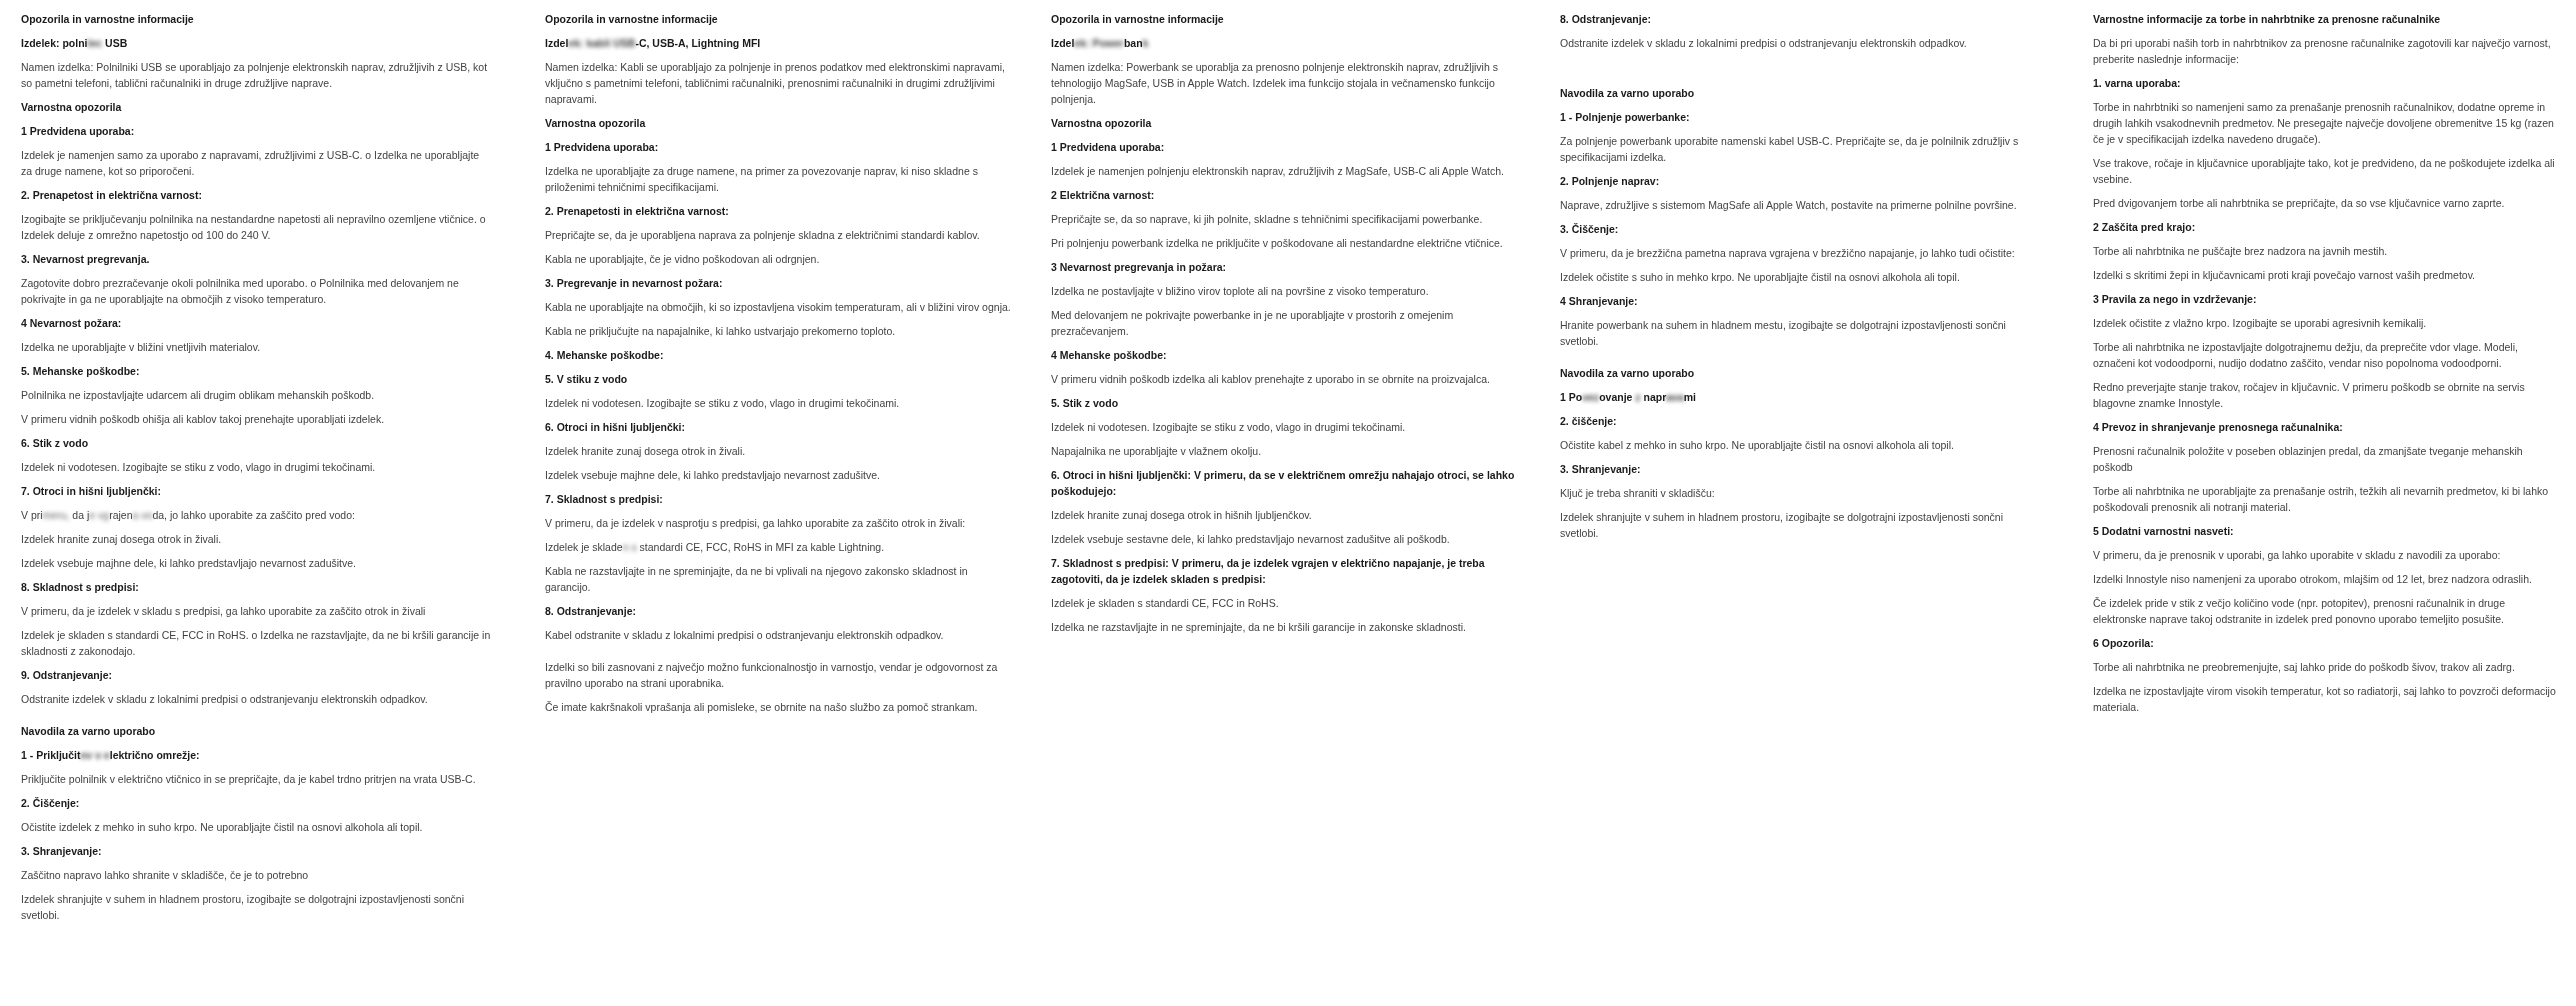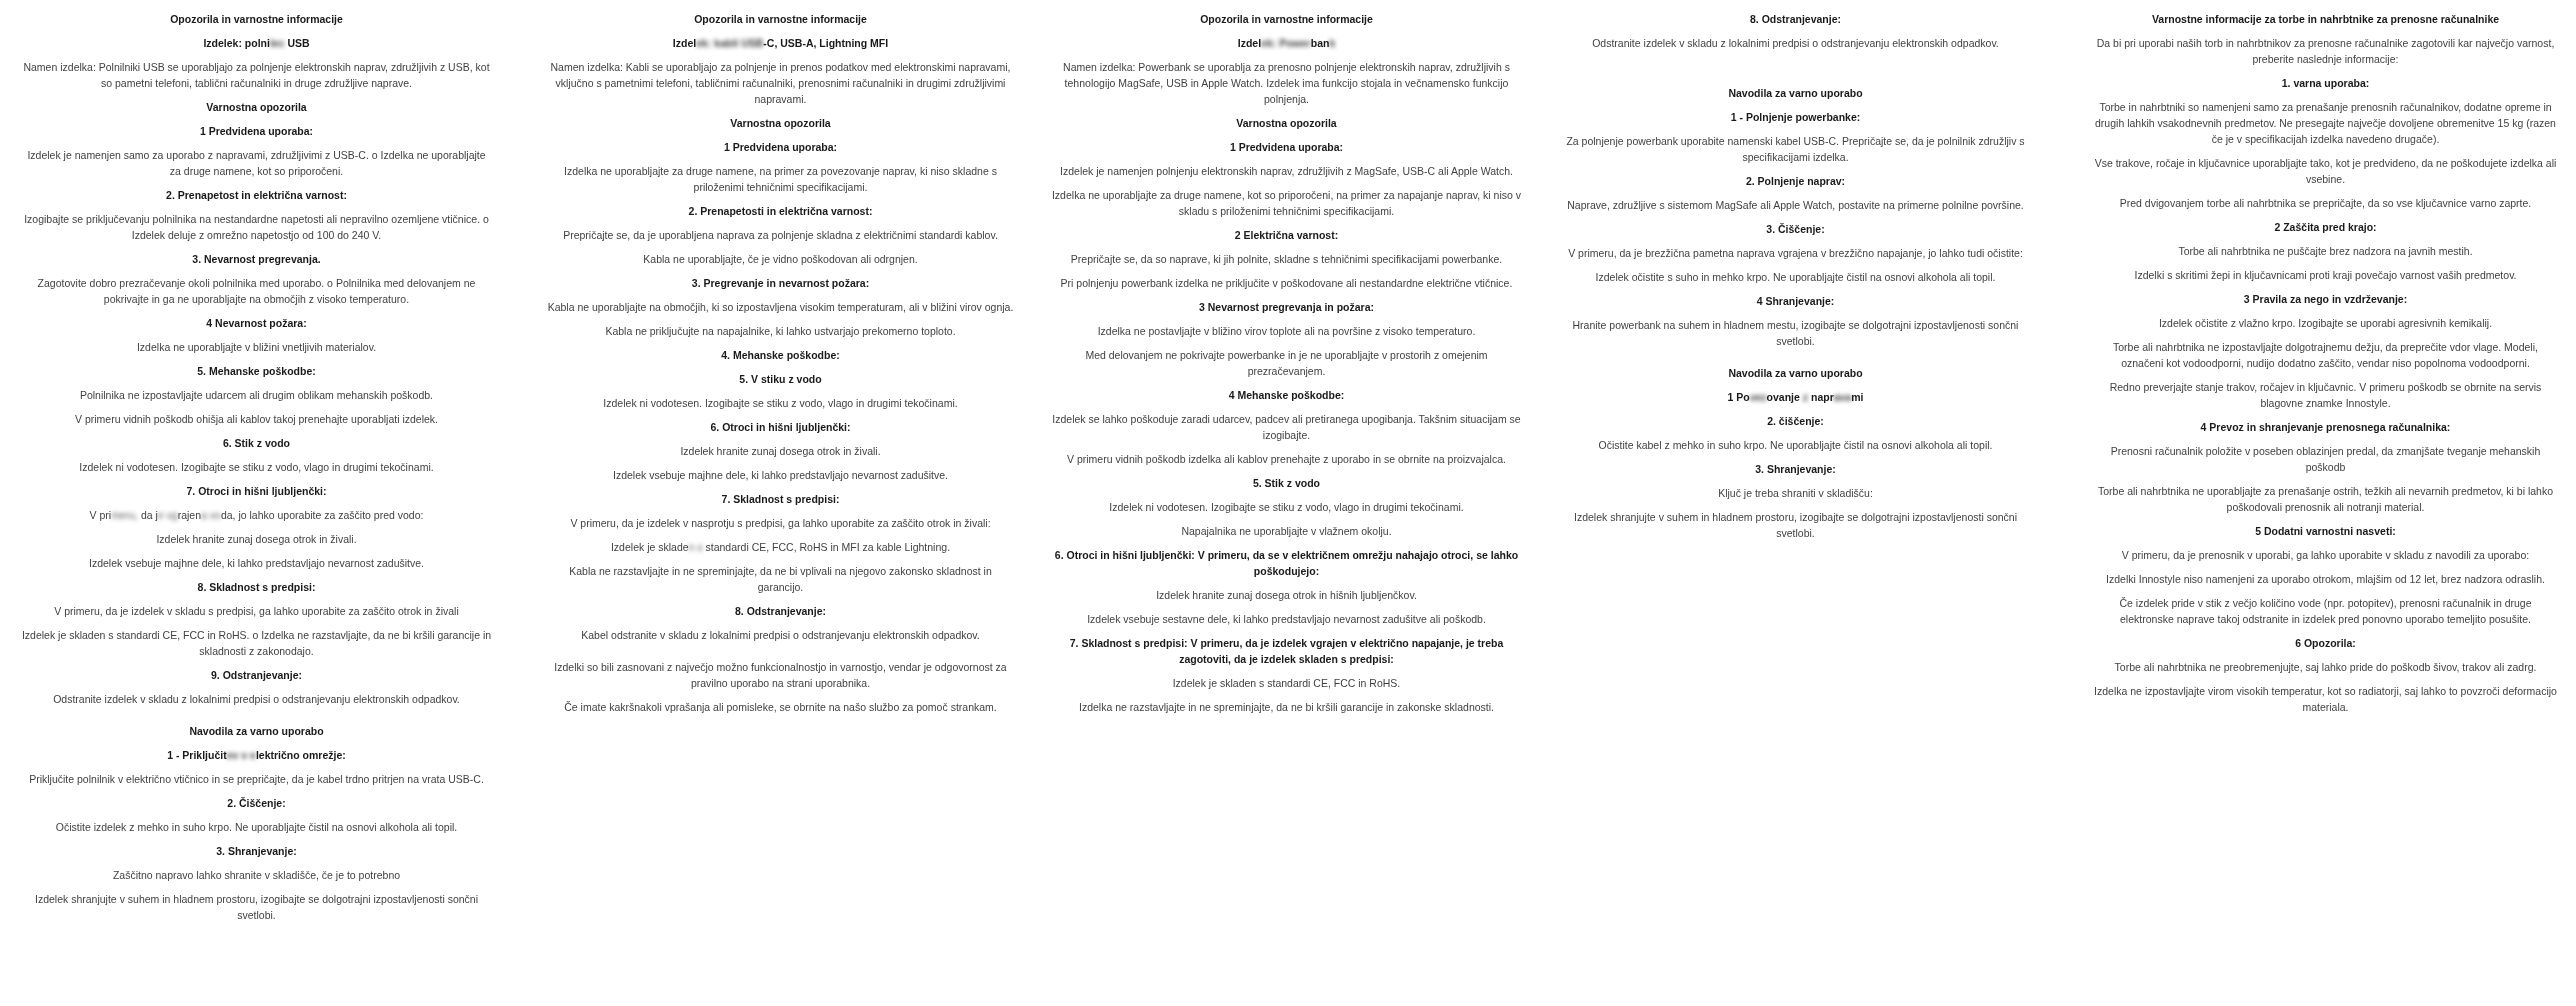--- a/index.html
+++ b/index.html
@@ -11,21 +11,20 @@
     overflow:hidden;
     position:relative;
   }
   #columns{position:absolute;inset:0;}
   .col{
     position:absolute;
     top:10.5px;
     width:471px;
     font-size:10.5px;
     line-height:16px;
-    text-align:center;
   }
   .col:nth-of-type(1){left:21px;}
   .col:nth-of-type(2){left:545px;}
   .col:nth-of-type(3){left:1051px;}
   .col:nth-of-type(4){left:1560px;}
   .col:nth-of-type(5){left:2093px;width:465px;}
   .hd{
     font-size:10.5px;
     font-weight:700;
     color:#1a1a1a;
@@ -111,29 +110,27 @@
         <p class="para gap1">Izdelki so bili zasnovani z največjo možno funkcionalnostjo in varnostjo, vendar je odgovornost za pravilno uporabo na strani uporabnika.</p>
         <p class="para">Če imate kakršnakoli vprašanja ali pomisleke, se obrnite na našo službo za pomoč strankam.</p>
       </section>
       <section class="col">
         <h3 class="hd">Opozorila in varnostne informacije</h3>
         <h3 class="hd"><span>Izdel</span><span class="blur">ek: Power</span><span>ban</span><span class="blur">k</span></h3>
         <p class="para">Namen izdelka: Powerbank se uporablja za prenosno polnjenje elektronskih naprav, združljivih s tehnologijo MagSafe, USB in Apple Watch. Izdelek ima funkcijo stojala in večnamensko funkcijo polnjenja.</p>
         <h3 class="hd">Varnostna opozorila</h3>
         <h3 class="hd">1 Predvidena uporaba:</h3>
         <p class="para">Izdelek je namenjen polnjenju elektronskih naprav, združljivih z MagSafe, USB-C ali Apple Watch.</p>
-        <p class="para">Izdelka ne uporabljajte za druge namene, kot so priporočeni, na primer za napajanje naprav, ki niso v skladu s priloženimi tehničnimi specifikacijami.</p>
         <h3 class="hd">2 Električna varnost:</h3>
         <p class="para">Prepričajte se, da so naprave, ki jih polnite, skladne s tehničnimi specifikacijami powerbanke.</p>
         <p class="para">Pri polnjenju powerbank izdelka ne priključite v poškodovane ali nestandardne električne vtičnice.</p>
         <h3 class="hd">3 Nevarnost pregrevanja in požara:</h3>
         <p class="para">Izdelka ne postavljajte v bližino virov toplote ali na površine z visoko temperaturo.</p>
         <p class="para">Med delovanjem ne pokrivajte powerbanke in je ne uporabljajte v prostorih z omejenim prezračevanjem.</p>
         <h3 class="hd">4 Mehanske poškodbe:</h3>
-        <p class="para">Izdelek se lahko poškoduje zaradi udarcev, padcev ali pretiranega upogibanja. Takšnim situacijam se izogibajte.</p>
         <p class="para">V primeru vidnih poškodb izdelka ali kablov prenehajte z uporabo in se obrnite na proizvajalca.</p>
         <h3 class="hd">5. Stik z vodo</h3>
         <p class="para">Izdelek ni vodotesen. Izogibajte se stiku z vodo, vlago in drugimi tekočinami.</p>
         <p class="para">Napajalnika ne uporabljajte v vlažnem okolju.</p>
         <h3 class="hd">6. Otroci in hišni ljubljenčki: V primeru, da se v električnem omrežju nahajajo otroci, se lahko poškodujejo:</h3>
         <p class="para">Izdelek hranite zunaj dosega otrok in hišnih ljubljenčkov.</p>
         <p class="para">Izdelek vsebuje sestavne dele, ki lahko predstavljajo nevarnost zadušitve ali poškodb.</p>
         <h3 class="hd">7. Skladnost s predpisi: V primeru, da je izdelek vgrajen v električno napajanje, je treba zagotoviti, da je izdelek skladen s predpisi:</h3>
         <p class="para">Izdelek je skladen s standardi CE, FCC in RoHS.</p>
         <p class="para">Izdelka ne razstavljajte in ne spreminjajte, da ne bi kršili garancije in zakonske skladnosti.</p>

